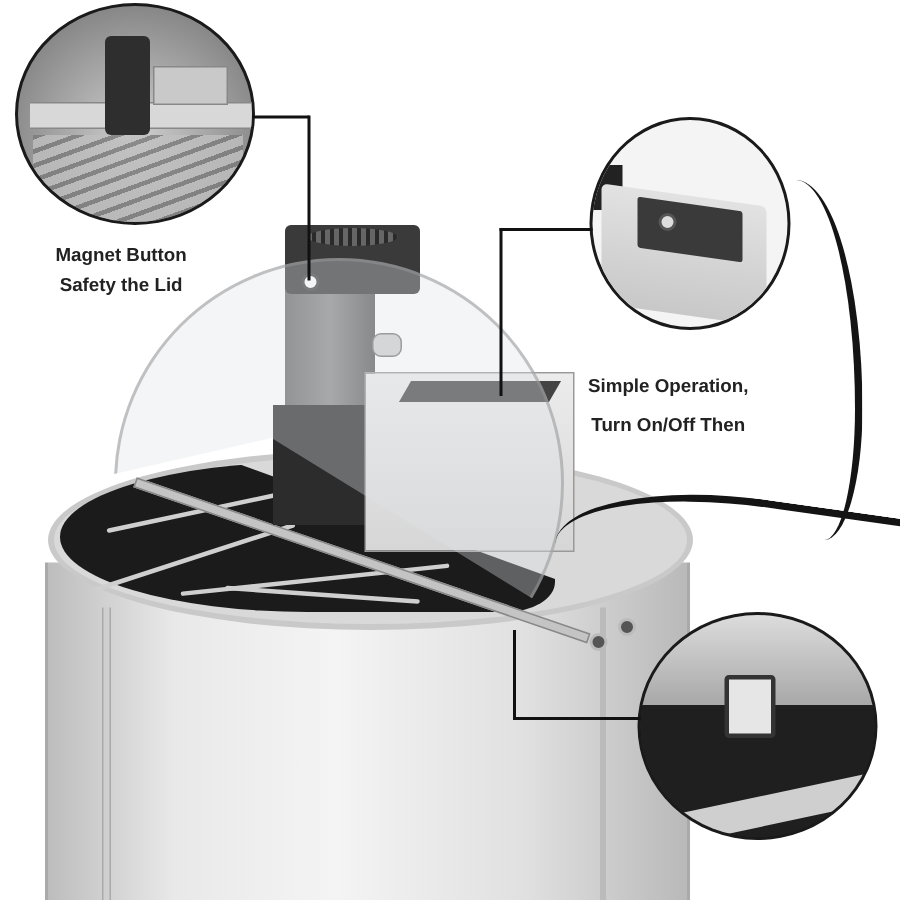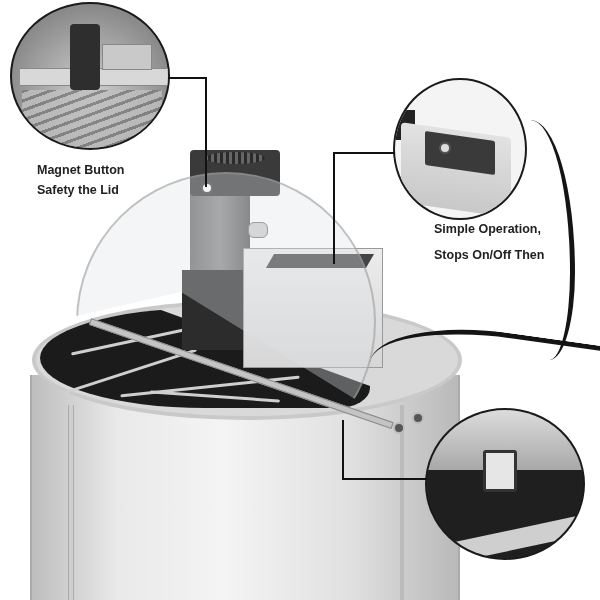--- a/index.html
+++ b/index.html
@@ -27,21 +27,21 @@
   
   .i3-top { position:absolute; left:0; top:0; width:160px; height:60px; background:linear-gradient(180deg,#dcdcdc,#a8a8a8); }
   .i3-dark { position:absolute; left:0; top:60px; width:160px; height:100px; background:#1f1f1f; }
   .i3-switch { position:absolute; left:56px; top:40px; width:34px; height:42px; background:#e6e6e6; border:3px solid #333; border-radius:3px; }
   .i3-rim { position:absolute; left:-10px; top:120px; width:190px; height:20px; background:#cfcfcf; transform:rotate(-12deg); }
 
   
   .line { position:absolute; background:#111; }
 
   
-  .label { position:absolute; font-size:12.5px; line-height:20px; color:#222; font-weight:bold; letter-spacing:0; }
+  .label { position:absolute; font-size:12.5px; line-height:20px; color:#222; font-weight:bold; letter-spacing:0;text-align:center; }
   .label span { display:block; }
 
   
   .drum { position:absolute; left:30px; top:375px; width:430px; height:240px; background:linear-gradient(90deg,#bdbdbd 0%,#e9e9e9 20%,#f4f4f4 45%,#e0e0e0 75%,#b9b9b9 100%); border-left:2px solid #aaa; border-right:2px solid #aaa; }
   .drum-seam { position:absolute; left:68px; top:405px; width:6px; height:195px; background:#cfcfcf; border-left:1px solid #aaa; border-right:1px solid #aaa; }
   .drum-seam2 { position:absolute; left:400px; top:405px; width:4px; height:195px; background:#bbb; }
   .rim { position:absolute; left:32px; top:300px; width:430px; height:120px; border-radius:50%; border:4px solid #c9c9c9; background:#d9d9d9; }
   .opening { position:absolute; left:40px; top:308px; width:330px; height:100px; border-radius:50% 10% 10% 50% / 50% 20% 20% 50%; background:#1b1b1b; clip-path:polygon(0 0, 35% 0, 100% 78%, 100% 100%, 0 100%); }
   .basket-wire { position:absolute; background:#cfcfcf; height:3px; border-radius:2px; }
   .crossbar { position:absolute; left:90px; top:318px; width:320px; height:7px; background:#c4c4c4; transform:rotate(19deg); transform-origin:left center; border:1px solid #888; }
@@ -121,18 +121,18 @@
     <div class="i3-switch"></div>
   </div>
   <div class="line" style="left:342px;top:420px;width:2px;height:60px;"></div>
   <div class="line" style="left:342px;top:478px;width:85px;height:2px;"></div>
 
   <div class="label" style="left:37px;top:160px;">
     <span>Magnet Button</span>
     <span>Safety the Lid</span>
   </div>
 
-  <div class="label" style="left:392px;top:216px;line-height:26px;margin-left:42px;">
+  <div class="label" style="left:392px;top:244px;line-height:26px;">
     <span>Simple Operation,</span>
-    <span>Stops On/Off Then</span>
+    <span>Turn On/Off Then</span>
   </div>
 
 </div>
 
 </body></html>

